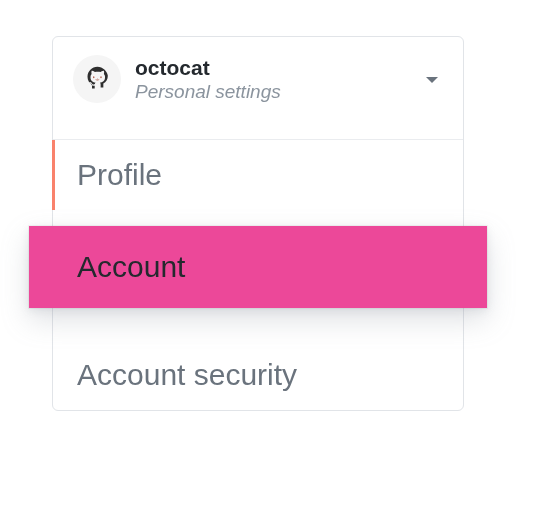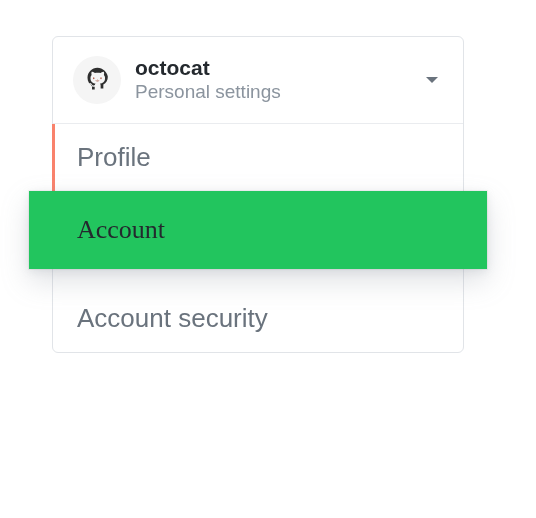--- a/index.html
+++ b/index.html
@@ -14,76 +14,75 @@
       position: absolute;
       top: 36px;
       left: 52px;
       width: 412px;
       border: 1px solid #e1e4e8;
       border-radius: 6px;
       background: #ffffff;
     }
     .header {
       display: flex;
-      align-items: center;
       padding: 18px 20px;
       gap: 14px;
     }
     .avatar {
       width: 48px;
       height: 48px;
       border-radius: 50%;
       background: #f5f5f5;
       display: flex;
       align-items: center;
       justify-content: center;
       flex-shrink: 0;
     }
     .avatar svg { width: 40px; height: 40px; }
     .header-text { flex: 1; display: flex; flex-direction: column; }
     .username { font-size: 21px; font-weight: 600; color: #24292e; line-height: 1.2; }
-    .subtitle { font-size: 19px; color: #8b949e; line-height: 1.3; }
+    .subtitle { font-size: 19px; color: #8b949e; line-height: 1.3; font-style: italic; }
     .caret { display: flex; align-items: center; padding: 0 4px; }
     .caret svg { width: 14px; height: 10px; fill: #6a737d; }
     .nav-list { list-style: none; }
     .nav-item {
       padding: 18px 24px;
-      font-size: 26px;
+      font-size: 30px;
       color: #6a737d;
       border-top: 1px solid #eaecef;
       position: relative;
       cursor: pointer;
+      margin-top: 16px;
     }
     .nav-item.active-profile::before {
       content: "";
       position: absolute;
       left: -1px;
       top: 0;
       bottom: 0;
       width: 3px;
       background: #f9826c;
     }
     .nav-item.highlighted {
       color: #24292e;
       font-weight: 400;
-      background: #22c55e;
+      background: #ec4899;
       box-shadow:
         0 0 0 1px rgba(0,0,0,0.04),
         0 12px 28px rgba(140,149,159,0.28),
         0 2px 8px rgba(140,149,159,0.18);
       margin-left: -24px;
       margin-right: -24px;
       padding-left: 48px;
       padding-right: 48px;
       padding-top: 24px;
       padding-bottom: 24px;
       z-index: 2;
       position: relative;
       border-top: none;
-      font-family: Liberation Serif, serif;
     }
     .nav-item.highlighted + .nav-item { border-top: none; padding-top: 34px; }
   </style>
 </head>
 <body>
 
 <nav class="sidebar">
   <div class="header">
     <div class="avatar">
       <svg viewBox="0 0 40 40">

